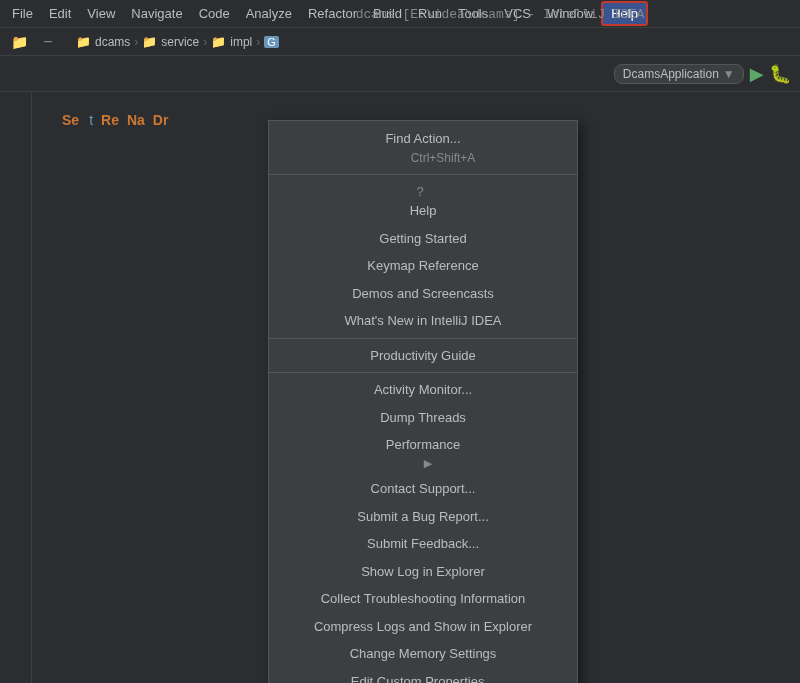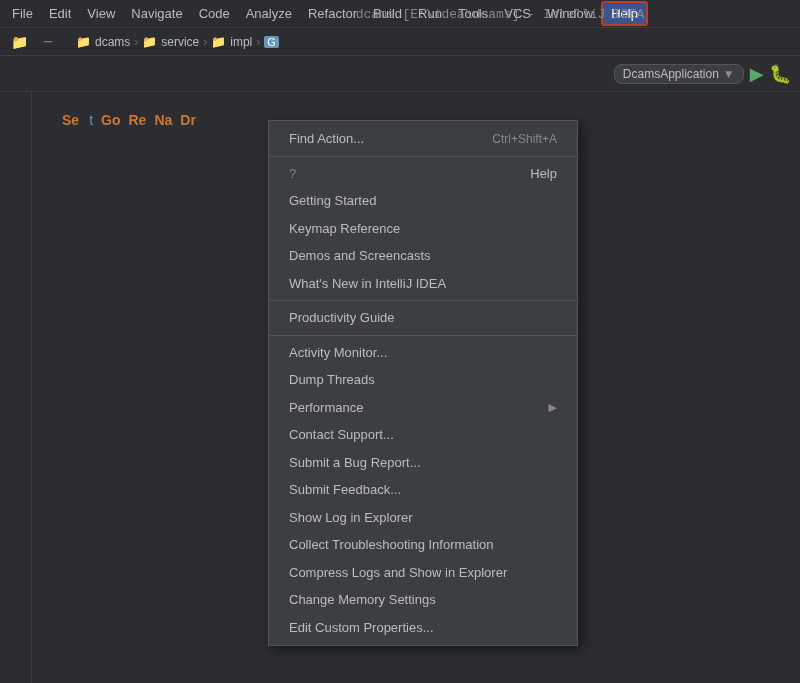--- a/index.html
+++ b/index.html
@@ -194,20 +194,21 @@
     .menu-item {
       display: flex;
       align-items: center;
       justify-content: space-between;
       padding: 4px 20px 4px 20px;
       cursor: pointer;
       color: #bbbcbe;
       font-size: 13px;
       line-height: 1.5;
       white-space: nowrap;
+      flex-direction: column;
     }
     .menu-separator {
       height: 1px;
       background: #555;
       margin: 3px 0;
     }
     .menu-shortcut {
       color: #888;
       font-size: 12px;
       margin-left: 40px;
@@ -286,23 +287,20 @@
   <div class="sidebar">
   </div>
 
   <div class="editor-area">
     <div class="code-lines">
       <div class="code-line">
         <span class="code-label">Se</span>
         <span class="code-blue">t</span>
       </div>
       <div class="code-line">
-        <span class="code-label">Go</span>
-      </div>
-      <div class="code-line">
         <span class="code-label">Re</span>
       </div>
       <div class="code-line">
         <span class="code-label">Na</span>
       </div>
       <div class="code-line">
         <span class="code-label">Dr</span>
       </div>
     </div>
   </div>

